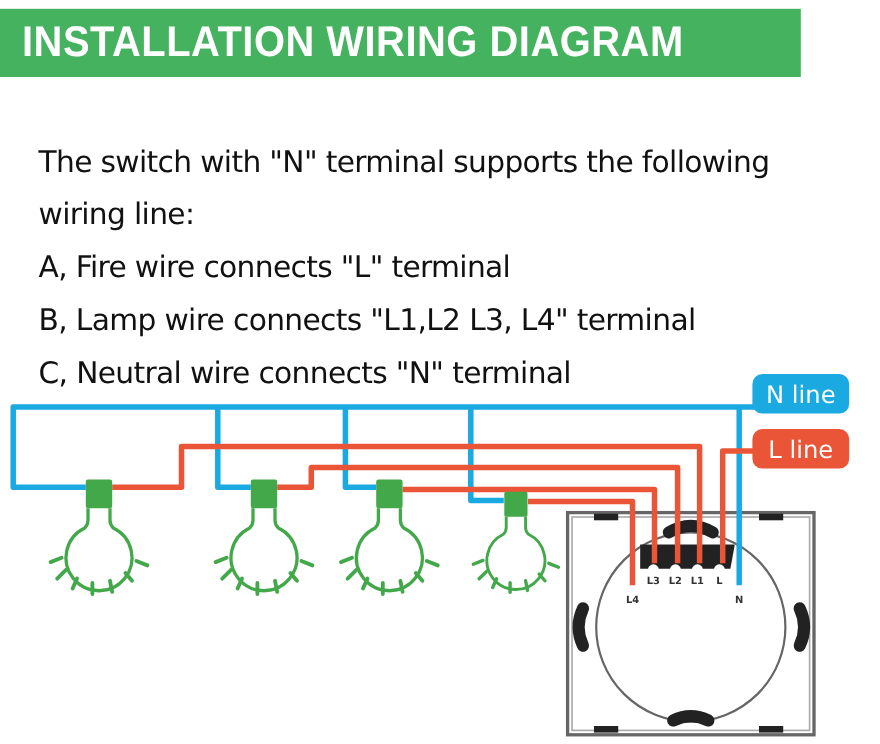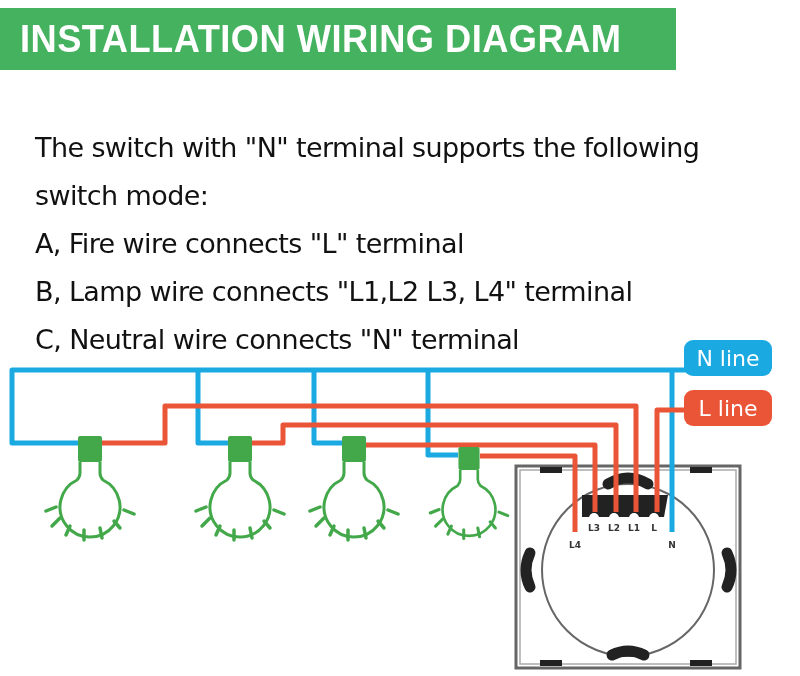--- a/index.html
+++ b/index.html
@@ -1,18 +1,18 @@
 <!DOCTYPE html>
 <html><head>
 <meta charset="utf-8">
 <style>
   html, body { margin: 0; padding: 0; }
   body { width: 800px; height: 676px; background: #ffffff; position: relative; overflow: hidden; }
   .banner {
-    position: absolute; left: 0; top: 8px; width: 676px; height: 62px;
+    position: absolute; left: 0; top: 8px; width: 728px; height: 62px;
     background: #44b25e; color: #ffffff;
     font-family: "Liberation Sans", sans-serif; font-weight: bold;
     font-size: 39px; line-height: 62px; letter-spacing: 0.5px;
     padding-left: 20px; box-sizing: border-box; white-space: nowrap;
     transform-origin: left center;
   }
   .banner span { display: inline-block; transform: scaleX(0.93); transform-origin: left center; }
   .intro {
     position: absolute; left: 35px; top: 124px; width: 760px;
     font-family: "DejaVu Sans", sans-serif; color: #111111;
@@ -25,21 +25,21 @@
 </style>
 </head>
 <body>
 
 <div class="banner">
   <span>INSTALLATION WIRING DIAGRAM</span>
 </div>
 
 <div class="intro">
   <p>The switch with "N" terminal supports the following</p>
-  <p>switch mode:</p>
+  <p>wiring line:</p>
   <p>A, Fire wire connects "L" terminal</p>
   <p>B, Lamp wire connects "L1,L2 L3, L4" terminal</p>
   <p>C, Neutral wire connects "N" terminal</p>
 </div>
 
 <svg class="diagram" width="800" height="676" viewBox="0 0 800 676">
 
   <g>
     <rect x="516" y="466" width="224" height="202" fill="none" stroke="#666" stroke-width="3"></rect>
     <rect x="520" y="470" width="216" height="194" fill="none" stroke="#aaa" stroke-width="1.5"></rect>

